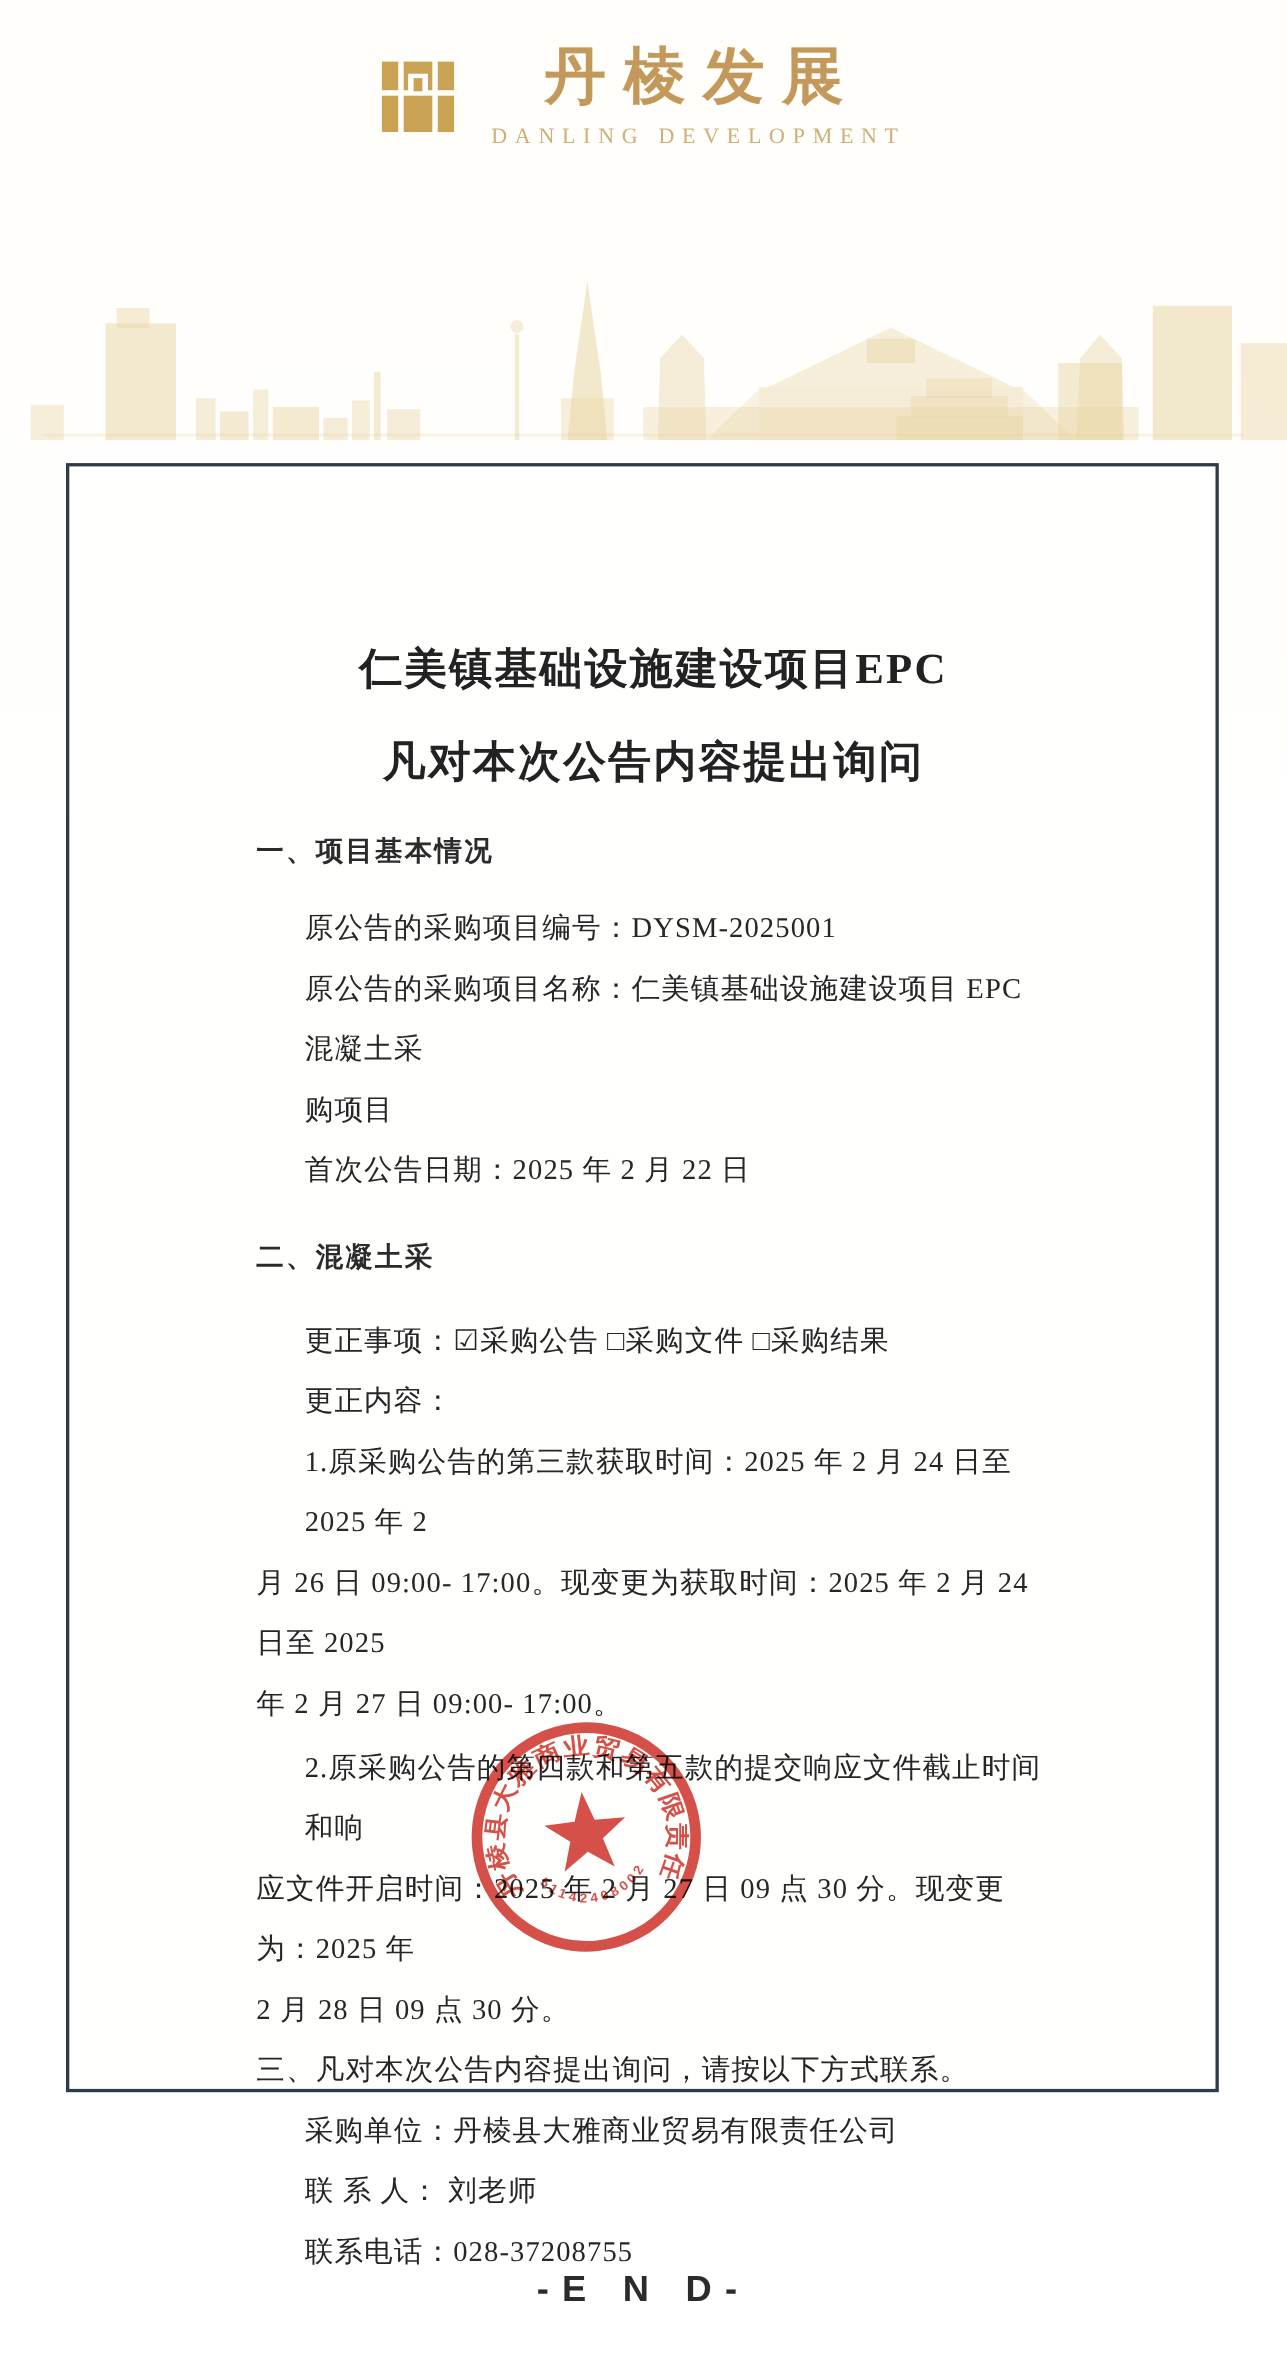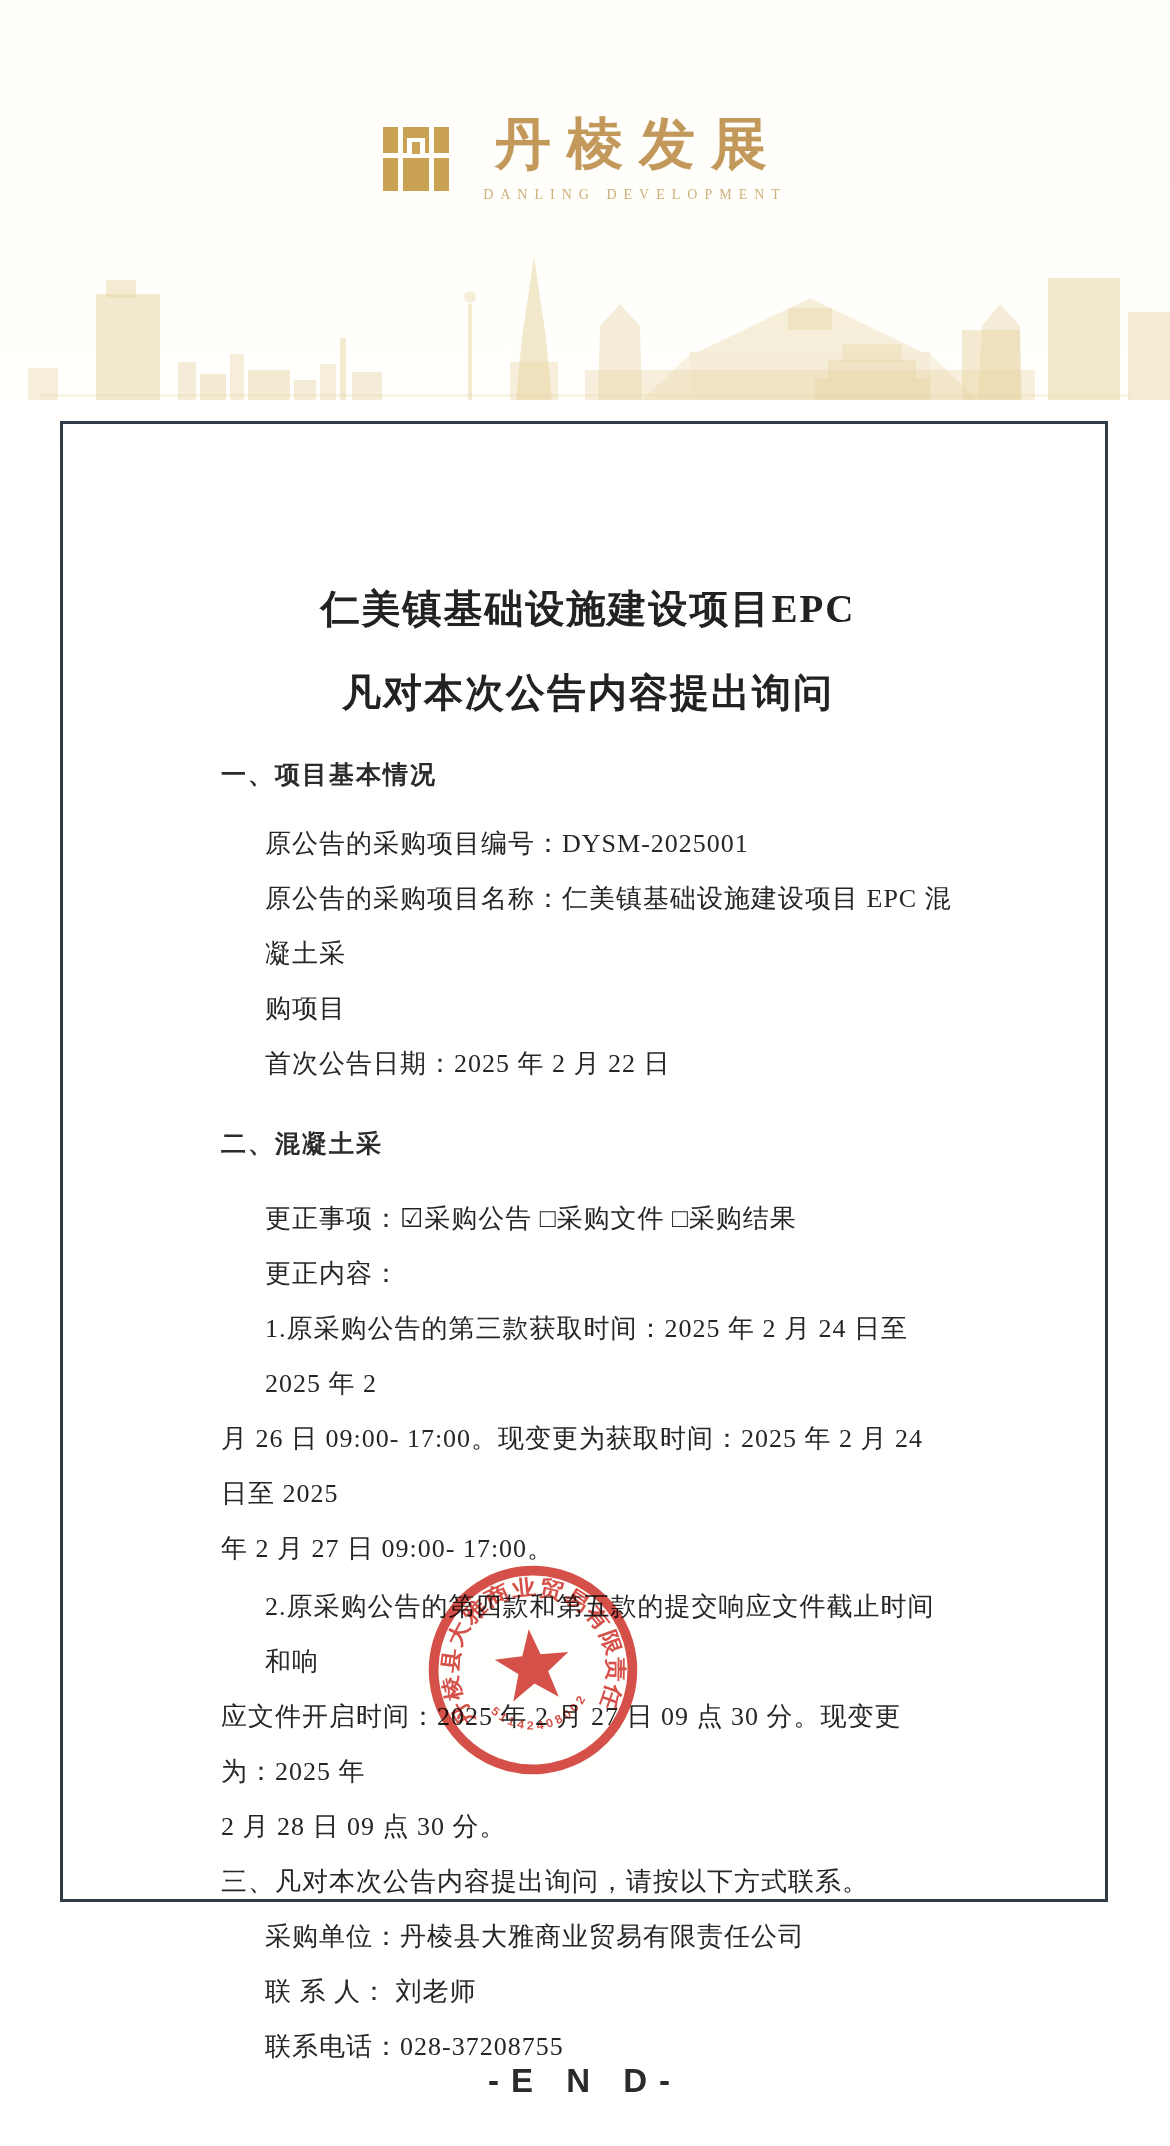--- a/index.html
+++ b/index.html
@@ -12,45 +12,45 @@
   .page {
     position: relative;
     width: 1170px; height: 2146px;
     background: linear-gradient(#fffefa, #ffffff 40%);
     overflow: hidden;
   }
 
   
   .brand-row {
     display: flex; justify-content: center; align-items: center;
-    gap: 34px; padding-top: 116px;
+    gap: 34px; padding-top: 42px;
   }
   .brand-logo { width: 66px; height: 68px; flex: 0 0 auto; }
   .brand-text { display: flex; flex-direction: column; align-items: center; }
   .brand-cn {
     font-size: 56px; font-weight: 700; letter-spacing: 16px;
     color: #c2995a; line-height: 1; padding-left: 8px;
     text-shadow: 0 0 1px rgba(190,150,85,.35);
   }
   .brand-en {
-    margin-top: 16px; font-size: 14px; letter-spacing: 7px;
+    margin-top: 16px; font-size: 20px; letter-spacing: 7px;
     color: #ccb077; line-height: 1;
   }
 
   
   .skyline { position: absolute; left: 0; top: 242px; width: 1170px; height: 168px; }
 
   
   .card {
     position: absolute; left: 60px; top: 421px;
     width: 1048px; height: 1481px;
     border: 3px solid #2f3b46; background: #fffffe;
     box-sizing: border-box;
   }
-  .card-inner { padding: 165px 150px 0 158px; }
+  .card-inner { padding: 165px 150px 0 158px; margin-left: 12px; }
 
   .doc-title {
     text-align: center; font-weight: 700; font-size: 39px;
     line-height: 1; letter-spacing: 2px; color: #222;
   }
   .doc-title.second { margin-top: 45px; }
 
   .sec-heading {
     font-family: "Liberation Sans", "DejaVu Sans", sans-serif;
     font-weight: 700; font-size: 25px; line-height: 55px;

